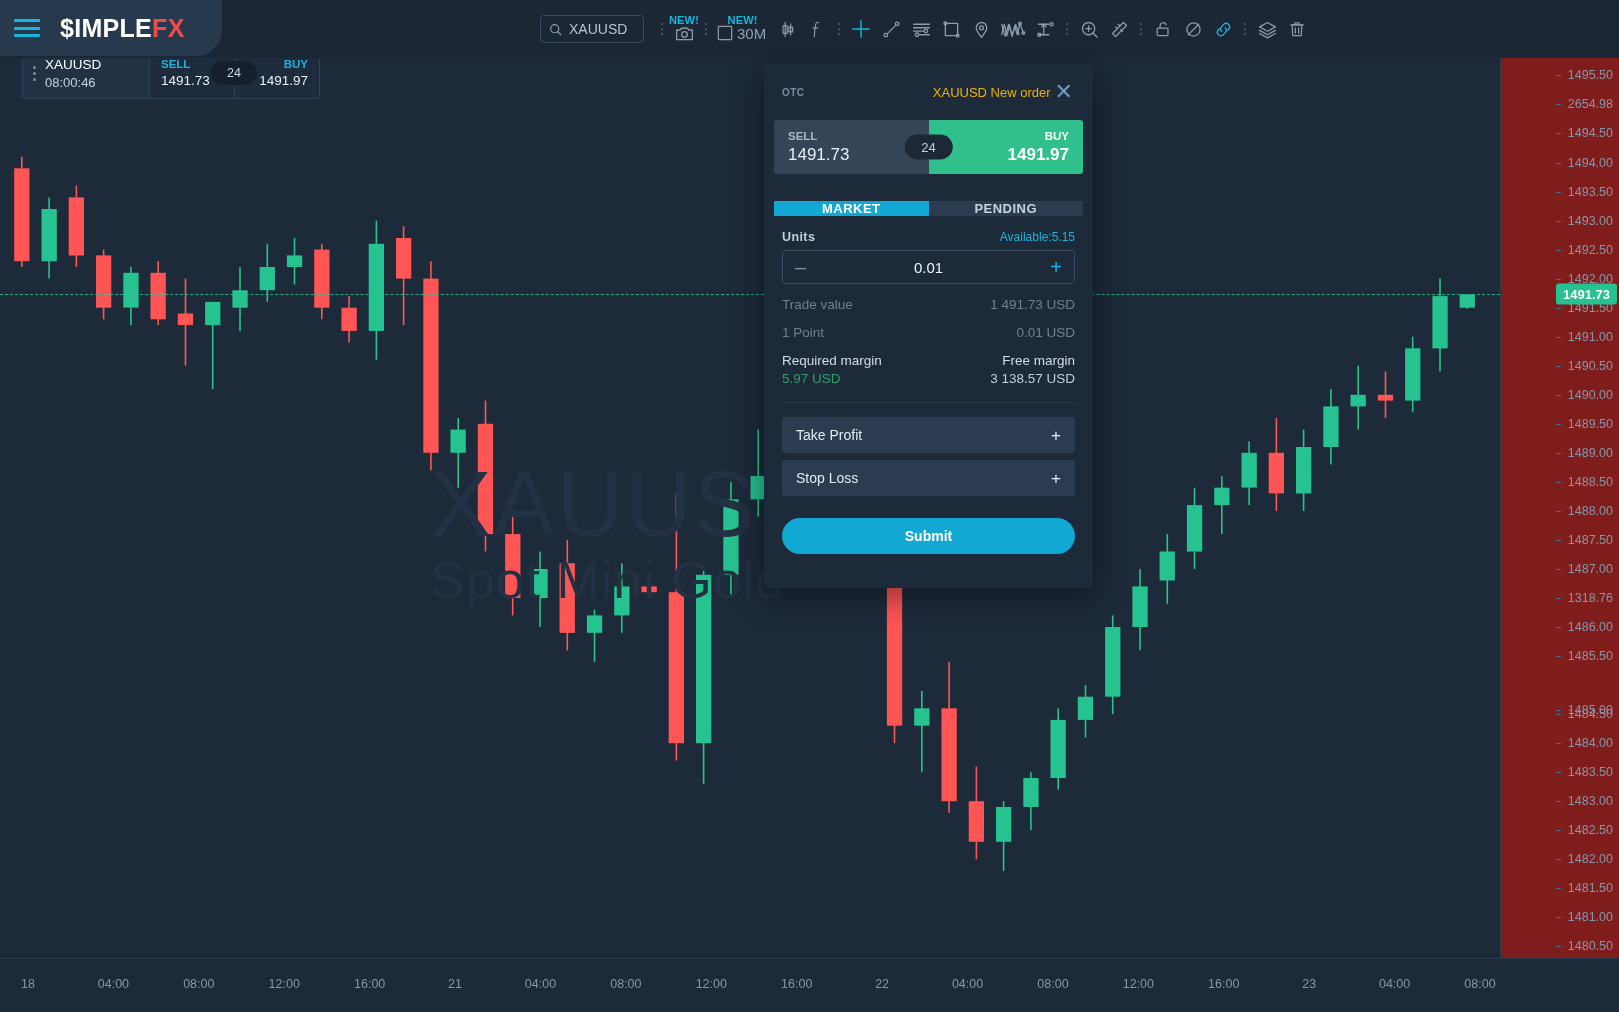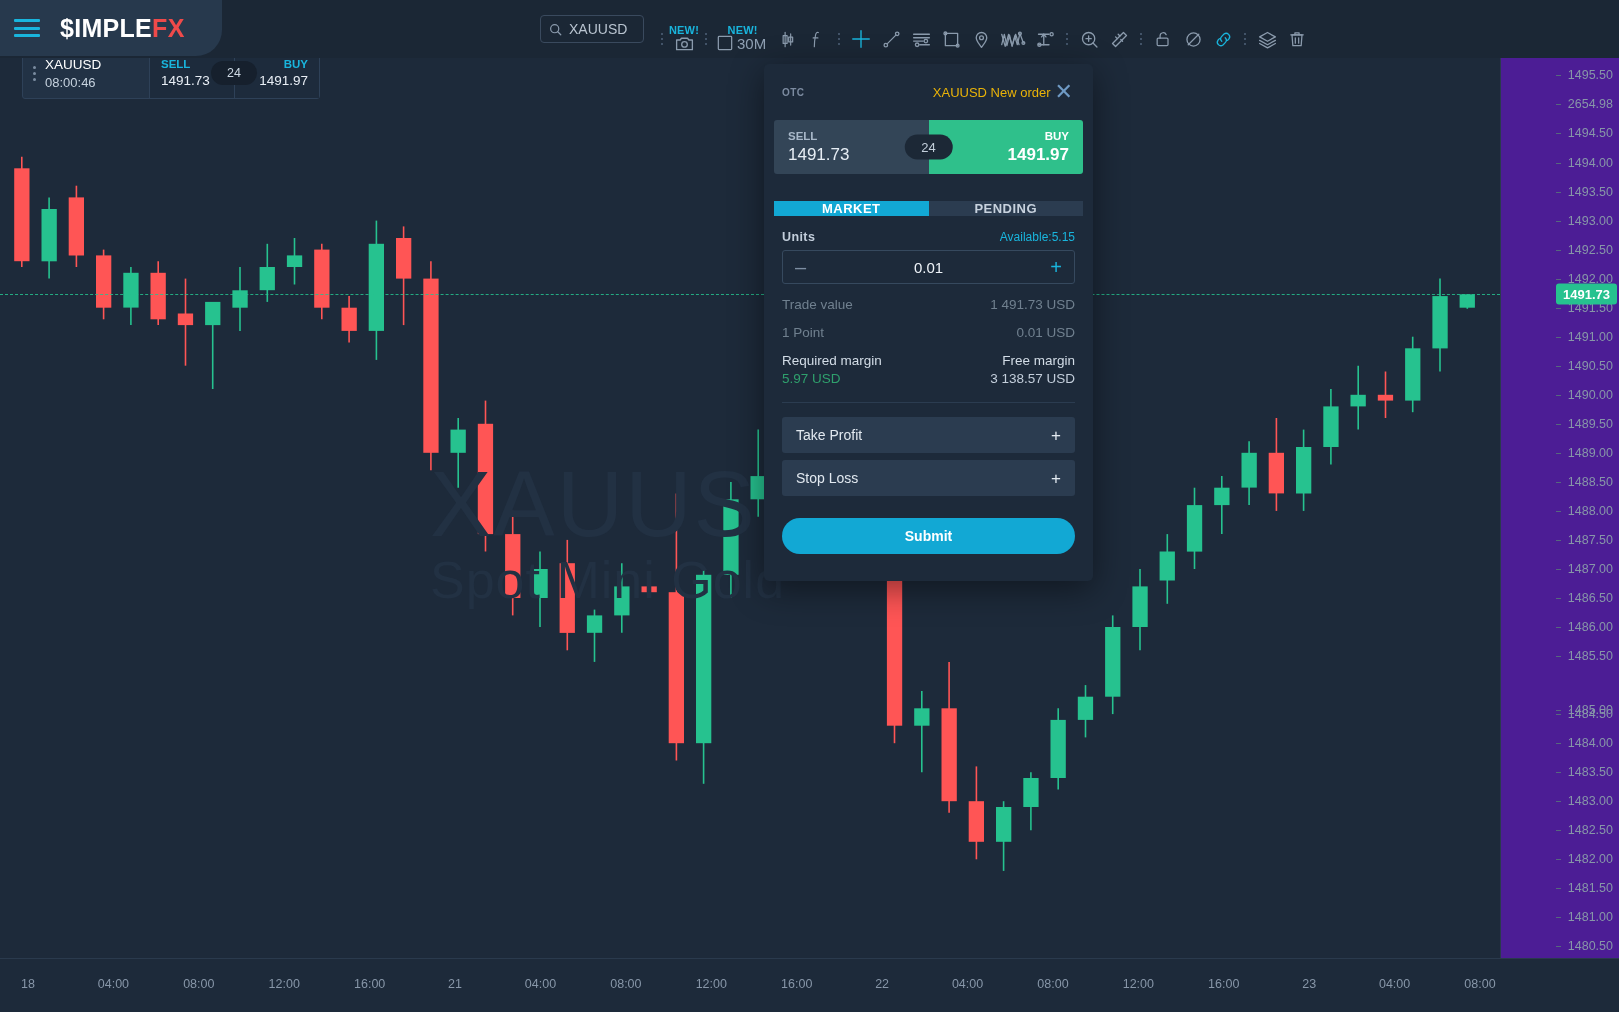--- a/index.html
+++ b/index.html
@@ -15,31 +15,31 @@
   .topbar{position:absolute;left:0;top:0;width:1619px;height:58px;background:#1b2735;z-index:30;}
   .logo-plate{position:absolute;left:0;top:0;width:222px;height:56px;background:#27394d;border-bottom-right-radius:26px;display:flex;align-items:center;}
   .burger{margin-left:14px;width:26px;height:18px;display:flex;flex-direction:column;justify-content:space-between;cursor:pointer;}
   .burger i{display:block;height:3px;width:26px;background:#19b5dd;border-radius:1px;}
   .logo{margin-left:20px;font-size:25px;font-weight:bold;letter-spacing:.3px;}
   .logo .w{color:#fff;} .logo .r{color:#ef4a4a;}
 
   .searchbox{position:absolute;left:540px;top:15px;width:104px;height:28px;border:1px solid #3a4a5e;border-radius:4px;display:flex;align-items:center;gap:7px;padding:0 8px;cursor:pointer;}
   .searchbox .txt{color:#b9c4d0;font-size:14px;}
 
-  .tools{position:absolute;left:655px;top:0;height:58px;display:flex;align-items:center;gap:0;margin-top:10px;}
+  .tools{position:absolute;left:655px;top:0;height:58px;display:flex;align-items:center;gap:0;}
   .tool{width:30px;height:40px;display:flex;align-items:center;justify-content:center;position:relative;cursor:pointer;}
   .tool svg{display:block;}
   .dots{width:14px;height:40px;display:flex;flex-direction:column;align-items:center;justify-content:center;gap:3px;}
   .dots i{width:2px;height:2px;background:#51637a;border-radius:50%;display:block;}
   .newbadge{position:absolute;top:5px;left:50%;transform:translateX(-50%);color:#19b5dd;font-size:11px;font-weight:bold;white-space:nowrap;letter-spacing:.2px;}
   .tf-label{color:#8fa0b3;font-size:15px;margin-left:2px;margin-right:4px;}
 
   
   .chart-area{position:absolute;left:0;top:58px;width:1500px;height:900px;background:#1d2a3a;overflow:hidden;}
-  .price-axis{position:absolute;left:1500px;top:58px;width:119px;height:900px;background:#4c1d95;border-left:1px solid #2a3a4d;}
+  .price-axis{position:absolute;left:1500px;top:58px;width:119px;height:900px;background:#7f1d1d;border-left:1px solid #2a3a4d;}
   .time-axis{position:absolute;left:0;top:958px;width:1619px;height:54px;background:#1d2a3a;border-top:1px solid #2a3a4d;text-align:center;}
 
   .axis-tick{position:absolute;right:6px;color:#8796a8;font-size:12.5px;transform:translateY(-50%);white-space:nowrap;}
   .axis-tick:before{content:"";position:absolute;left:-12px;top:50%;width:5px;height:1px;background:#56687d;}
   .price-badge{position:absolute;right:2px;transform:translateY(-50%);background:#26c28f;color:#fff;font-size:13px;font-weight:bold;padding:3px 7px;border-radius:3px;white-space:nowrap;}
   .time-tick{position:absolute;top:18px;color:#8796a8;font-size:12.5px;transform:translateX(-50%);white-space:nowrap;}
 
   .priceline{position:absolute;left:0;width:1500px;height:0;border-top:1px dashed #26c28f;opacity:.85;}
 
   .watermark{position:absolute;left:430px;top:400px;pointer-events:none;user-select:none;}
@@ -81,21 +81,21 @@
   .sb-cell .lab{font-size:11.5px;font-weight:bold;}
   .sb-sell .lab{color:#a8b8c9;} .sb-sell .val{color:#e6edf4;font-size:17px;}
   .sb-buy .lab{color:#ffffff;} .sb-buy .val{color:#ffffff;font-size:17px;font-weight:bold;}
   .sb-spread{position:absolute;left:50%;top:50%;transform:translate(-50%,-50%);background:#1c2836;color:#c3cfdb;font-size:13px;padding:5px 17px;border-radius:13px;z-index:4;}
 
   .mp-row{display:flex;margin:8px 10px 0;height:34px;align-items:flex-end;}
   .mp-tab{flex:1;display:flex;align-items:center;justify-content:center;font-size:13px;font-weight:bold;letter-spacing:.5px;cursor:pointer;}
   .mp-tab.act{background:#12a8d4;color:#fff;}
   .mp-tab.ina{background:#2b3c50;color:#c7d2de;}
 
-  .dlg-body{padding:14px 18px 9px;}
+  .dlg-body{padding:14px 18px 16px;}
   .units-row{display:flex;justify-content:space-between;align-items:baseline;margin-bottom:6px;}
   .units-lab{color:#c3cedb;font-size:12.5px;font-weight:bold;letter-spacing:.4px;}
   .avail{color:#19b5dd;font-size:12px;}
   .stepper{height:34px;border:1px solid #36495e;border-radius:3px;display:flex;align-items:center;padding:0 12px;}
   .stepper .mn{color:#7d8ea2;font-size:20px;line-height:1;cursor:pointer;width:18px;}
   .stepper .vv{flex:1;text-align:center;color:#eef3f8;font-size:15px;}
   .stepper .pl{color:#19b5dd;font-size:20px;line-height:1;cursor:pointer;width:18px;text-align:right;}
 
   .kv{display:flex;justify-content:space-between;margin-top:13px;font-size:13.5px;}
   .kv .k{color:#70808f;} .kv .v{color:#70808f;}
@@ -514,21 +514,21 @@
       <div class="axis-tick" style="top: 249.677px;">1491.50</div>
       <div class="axis-tick" style="top: 278.71px;">1491.00</div>
       <div class="axis-tick" style="top: 307.742px;">1490.50</div>
       <div class="axis-tick" style="top: 336.774px;">1490.00</div>
       <div class="axis-tick" style="top: 365.806px;">1489.50</div>
       <div class="axis-tick" style="top: 394.839px;">1489.00</div>
       <div class="axis-tick" style="top: 423.871px;">1488.50</div>
       <div class="axis-tick" style="top: 452.903px;">1488.00</div>
       <div class="axis-tick" style="top: 481.935px;">1487.50</div>
       <div class="axis-tick" style="top: 510.968px;">1487.00</div>
-      <div class="axis-tick" style="top: 540px;">1486.50</div>
+      <div class="axis-tick" style="top: 540px;">1318.76</div>
       <div class="axis-tick" style="top: 569.032px;">1486.00</div>
       <div class="axis-tick" style="top: 598.065px;">1485.50</div>
       <div class="axis-tick" style="top: 652px;">1485.00</div>
       <div class="axis-tick" style="top: 656.129px;">1484.50</div>
       <div class="axis-tick" style="top: 685.161px;">1484.00</div>
       <div class="axis-tick" style="top: 714.194px;">1483.50</div>
       <div class="axis-tick" style="top: 743.226px;">1483.00</div>
       <div class="axis-tick" style="top: 772.258px;">1482.50</div>
       <div class="axis-tick" style="top: 801.29px;">1482.00</div>
       <div class="axis-tick" style="top: 830.323px;">1481.50</div>

